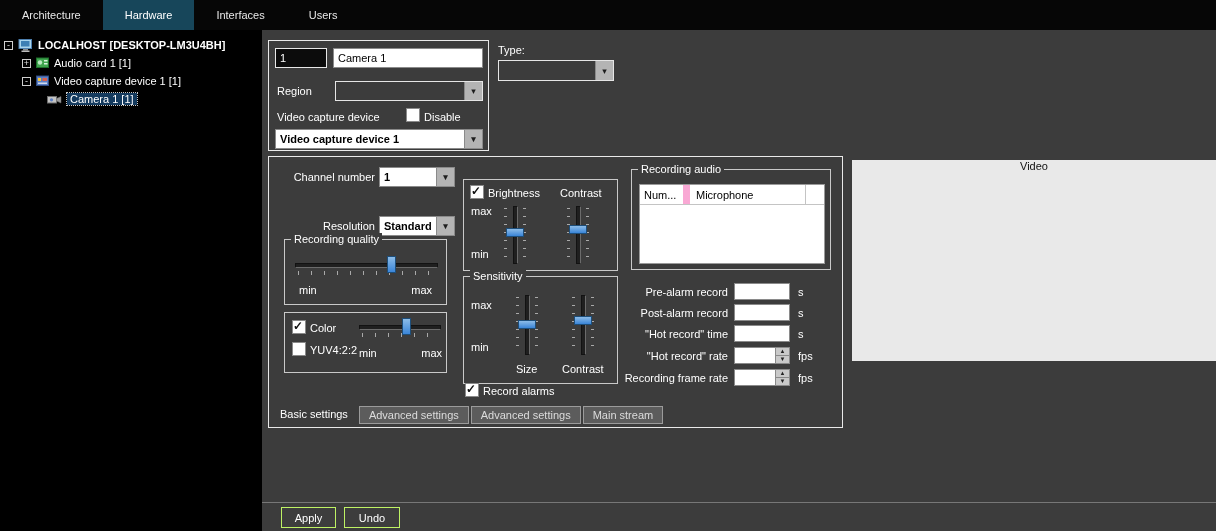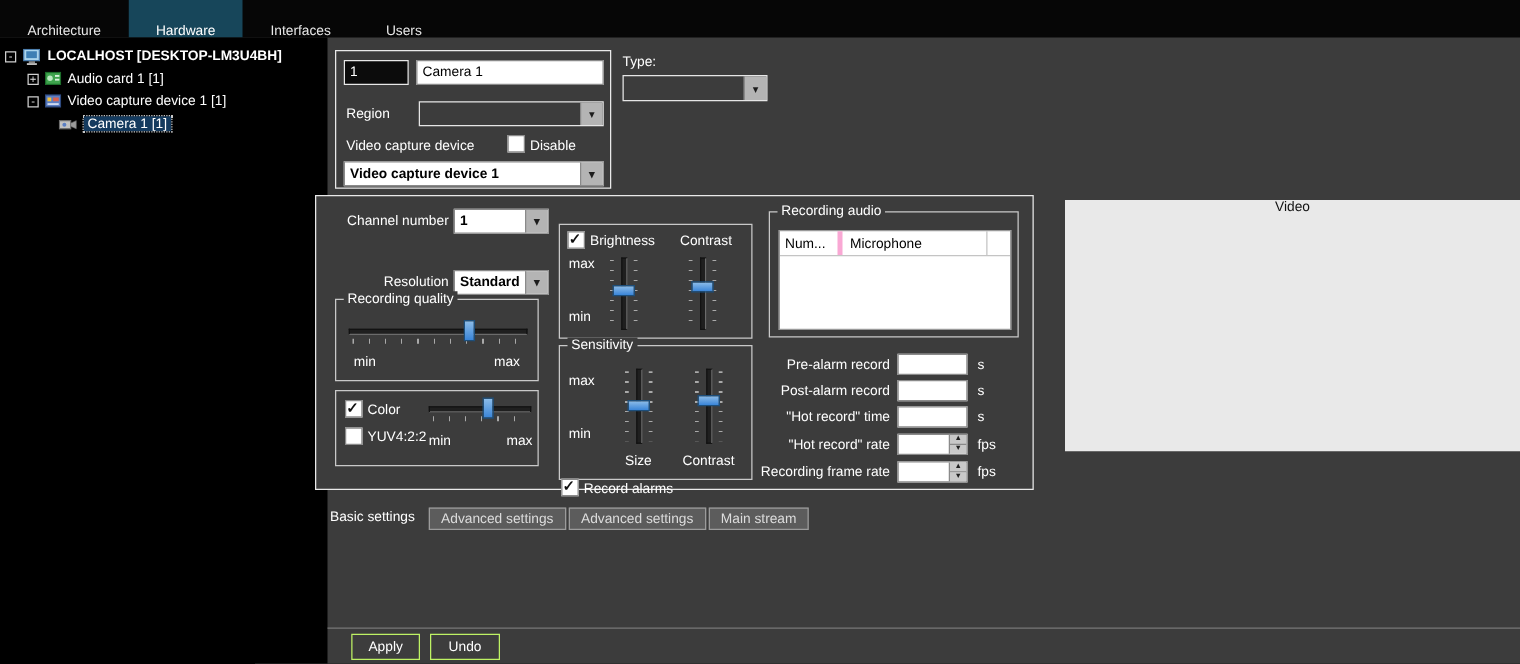--- a/index.html
+++ b/index.html
@@ -3,21 +3,21 @@
 <meta charset="utf-8">
 <style>
   html,body{margin:0;padding:0;background:#222;}
   .screen{
     position:relative;width:1216px;height:531px;overflow:hidden;
     background:#3c3c3c;font-family:"Liberation Sans",sans-serif;
     font-size:11px;color:#fff;
   }
   
   .topbar{position:absolute;left:0;top:0;width:1216px;height:30px;background:#060606;display:flex;align-items:stretch;}
-  .nav-item{padding:10px 22px;line-height:30px;color:#e8e8e8;cursor:default;white-space:nowrap;}
+  .nav-item{padding:0 22px;line-height:30px;color:#e8e8e8;cursor:default;white-space:nowrap;}
   .nav-item.active{background:var(--active-tab-bg,#17465a);color:#fff;}
   
   .sidebar{position:absolute;left:0;top:30px;width:262px;height:501px;background:#000;padding-top:6px;box-sizing:border-box;}
   .tree-row{height:18px;display:flex;align-items:center;white-space:nowrap;}
   .expander{width:9px;height:9px;box-sizing:border-box;border:1px solid #cfcfcf;background:#000;color:#dedede;
     font-size:9px;line-height:7px;text-align:center;margin-right:5px;flex:0 0 9px;}
   .tree-icon{margin-right:5px;display:inline-flex;}
   .tree-label{color:#fff;}
   .tree-label.root{font-weight:bold;}
   .tree-label.selected{background:#143a5e;outline:1px dotted #c9c9c9;padding:0 3px;}
@@ -50,21 +50,21 @@
   .v-track{position:absolute;left:50%;top:2px;bottom:2px;width:3px;margin-left:-2px;background:#1f1f1f;
     border:1px solid #121212;border-right-color:#6b6b6b;}
   .v-ticks{position:absolute;top:4px;bottom:4px;width:3px;
     background:repeating-linear-gradient(to bottom,#a9a9a9 0 1px,transparent 1px 8px);}
   .v-ticks.left{left:0;}.v-ticks.right{right:0;}
   .v-handle{position:absolute;left:2px;right:2px;height:9px;margin-top:-4px;
     background:linear-gradient(#8cbce8,var(--accent-blue,#3a85d8));border:1px solid #1d4e7a;box-sizing:border-box;}
   
   .audio-table{position:absolute;background:#fff;color:#000;border:1px solid #9a9a9a;box-sizing:border-box;}
   .at-header{display:flex;height:19px;border-bottom:1px solid #c4c4c4;align-items:center;}
-  .at-col1{width:50px;padding-left:4px;border-right:4px solid #f9a8d4;height:100%;display:flex;align-items:center;box-sizing:border-box;}
+  .at-col1{width:50px;padding-left:4px;border-right:7px solid #f9a8d4;height:100%;display:flex;align-items:center;box-sizing:border-box;}
   .at-col2{width:116px;padding-left:6px;border-right:1px solid #c4c4c4;height:100%;display:flex;align-items:center;box-sizing:border-box;}
   
   .rec-input{position:absolute;background:#fff;color:#000;border:1px solid #8a8a8a;box-sizing:border-box;display:flex;}
   .rec-value{flex:1;padding:0 3px;display:flex;align-items:center;}
   .spin-btns{width:13px;display:flex;flex-direction:column;border-left:1px solid #8a8a8a;}
   .spin-up,.spin-down{flex:1;background:#c9c9c9;color:#222;font-size:6px;line-height:7px;text-align:center;}
   .spin-up{border-bottom:1px solid #8a8a8a;}
   
   .tabs{position:absolute;display:flex;gap:2px;}
   .tab{padding:0 9px;height:18px;line-height:17px;box-sizing:border-box;white-space:nowrap;}
@@ -153,21 +153,21 @@
       <span class="dd-btn">▾</span>
     </div>
   </div>
 
   <span class="lbl" style="left:498px;top:44px">Type:</span>
   <div class="dd dark" style="left:498px;top:60px;width:116px;height:21px">
     <span class="dd-value"></span>
     <span class="dd-btn">▾</span>
   </div>
 
-  <div class="panel" style="left:252px;top:156px;width:575px;height:236px">
+  <div class="panel" style="left:268px;top:156px;width:575px;height:272px">
 
     <span class="lbl right" style="left:0;top:14px;width:106px">Channel number</span>
     <div class="dd light" style="left:110px;top:10px;width:76px;height:20px">
       <span class="dd-value">1</span>
       <span class="dd-btn">▾</span>
     </div>
 
     <span class="lbl right" style="left:0;top:63px;width:106px">Resolution</span>
     <div class="dd light" style="left:110px;top:59px;width:76px;height:20px">
       <span class="dd-value">Standard</span>

